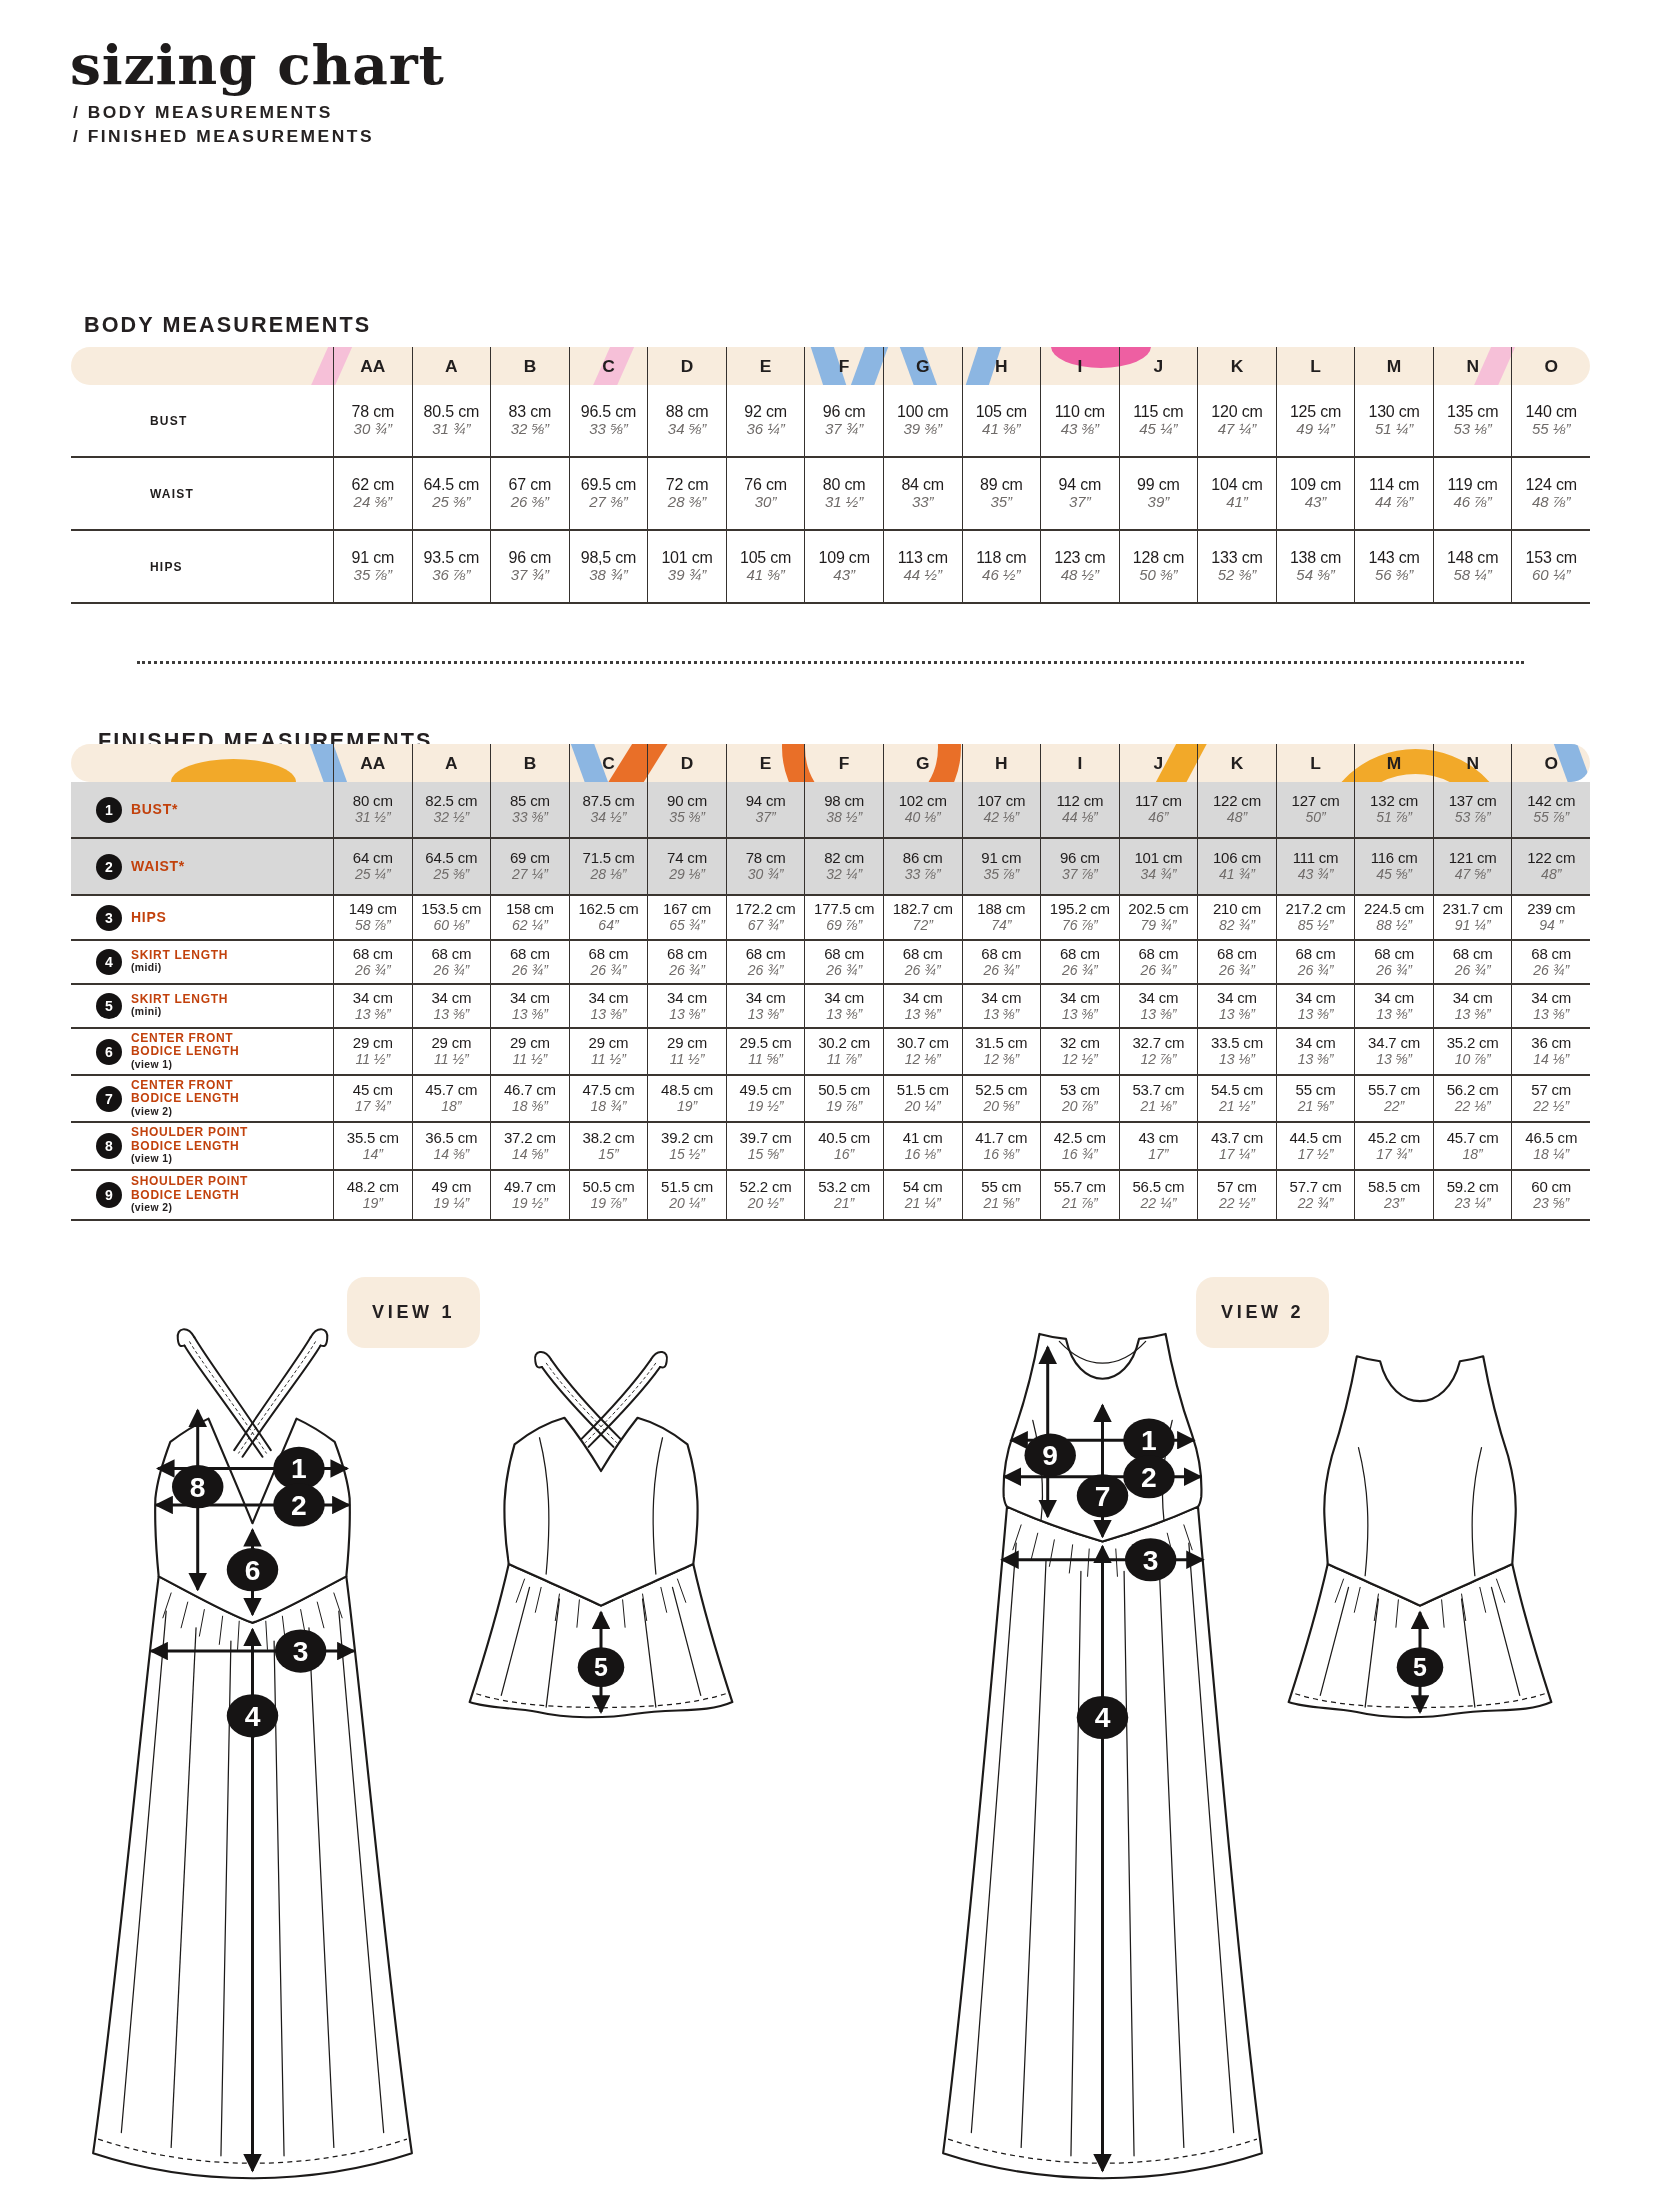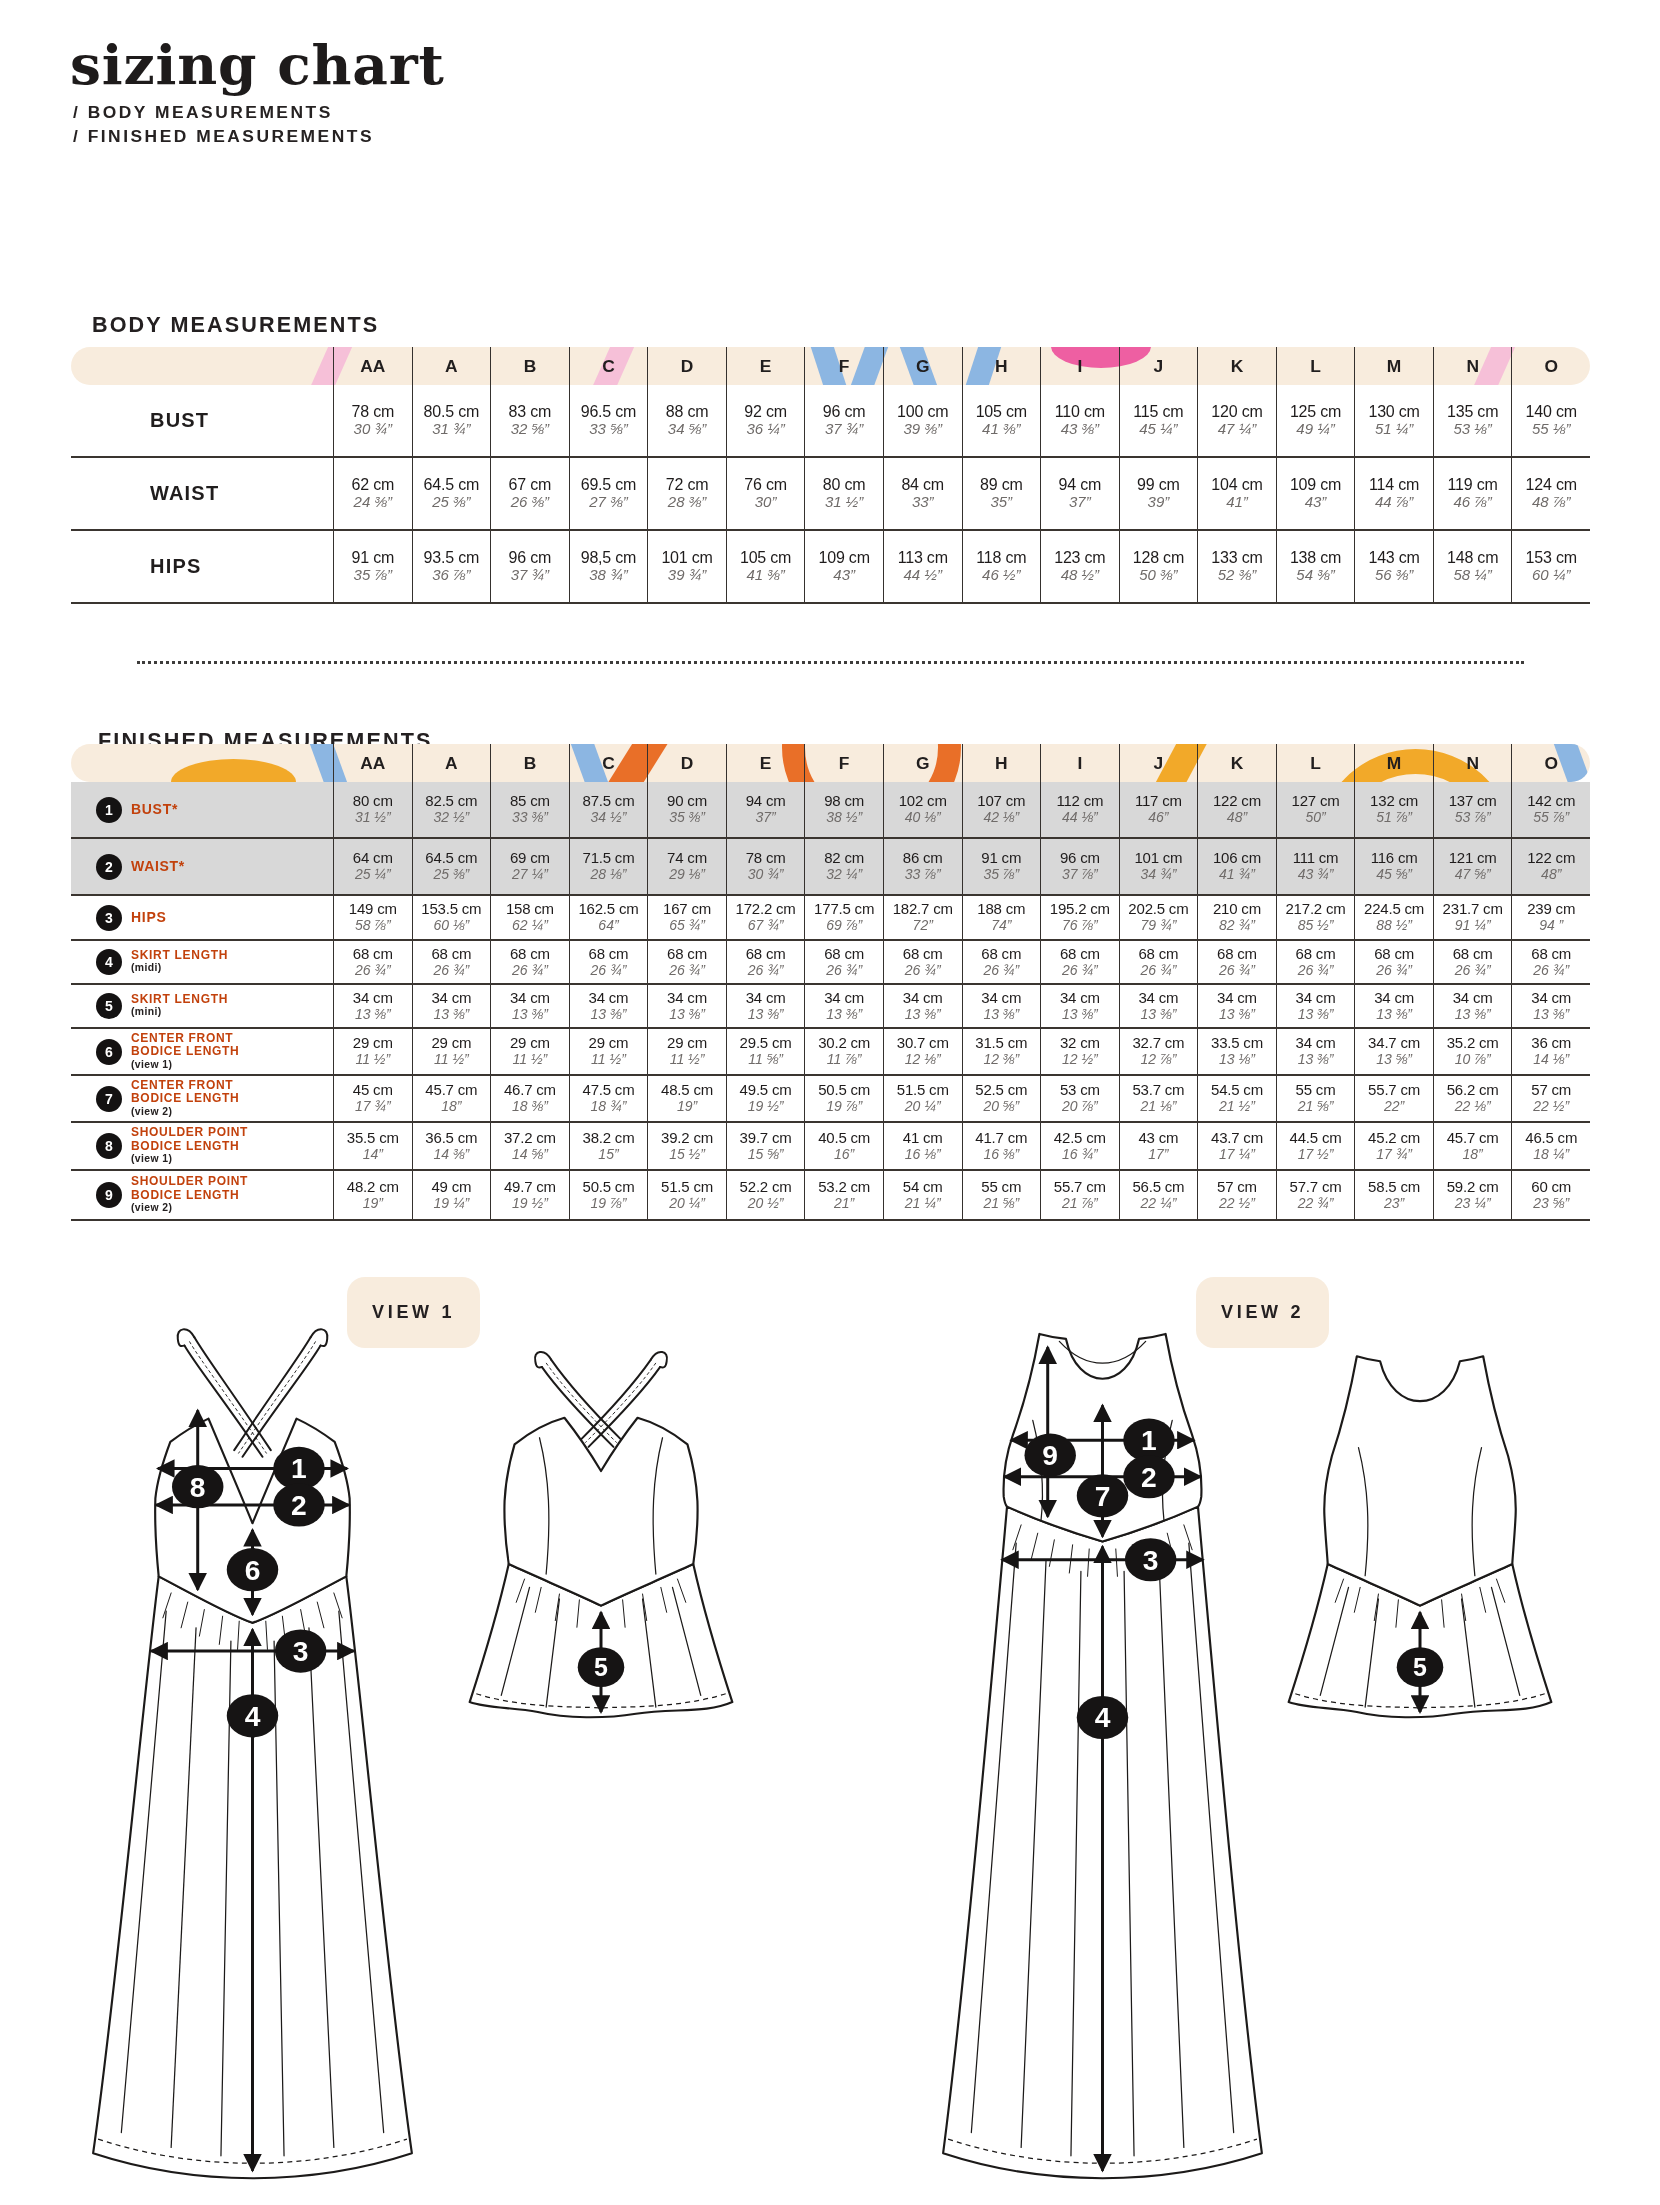--- a/index.html
+++ b/index.html
@@ -5,21 +5,21 @@
   html,body{margin:0;padding:0;}
   body{background:#ffffff;font-family:"Liberation Sans",sans-serif;}
   #page{position:relative;width:1661px;height:2205px;background:#fff;overflow:hidden;color:#201d1d;}
   .abs{position:absolute;}
 
   
   #title{left:70px;top:32px;font-family:"DejaVu Serif",serif;font-weight:700;font-size:55px;letter-spacing:0.8px;color:#1e1b1b;text-align:right;}
   #subtitle{left:73px;top:100px;font-weight:700;font-size:17.4px;letter-spacing:2.5px;line-height:24px;color:#262222;}
 
   .section-heading{font-weight:700;font-size:21.6px;letter-spacing:2.1px;color:#242021;}
-  #body-heading{left:92px;top:312px;}
+  #body-heading{left:84px;top:312px;}
   #finished-heading{left:98px;top:728px;}
 
   
   .mtable{position:absolute;left:71px;width:1519px;}
   #body-table{top:347px;}
   #finished-table{top:744px;}
   .band{position:relative;height:38px;border-radius:20px;background:var(--cream);overflow:hidden;display:grid;grid-template-columns:262px repeat(16,1fr);}
   .szspacer{position:relative;z-index:2;}
   .szletter{position:relative;z-index:2;display:flex;align-items:center;justify-content:center;font-weight:700;font-size:17.4px;color:#211e1e;border-left:1.7px solid #35312e;}
   .shape{position:absolute;z-index:1;}
@@ -33,21 +33,21 @@
 
   .trow{display:grid;grid-template-columns:262px repeat(16,1fr);border-bottom:2.1px solid #3a3530;}
   .trow.shaded{background:var(--grayrow);}
   .lbl-cell{display:flex;align-items:center;}
   .dcell{border-left:1.7px solid #35312e;display:flex;flex-direction:column;align-items:center;justify-content:center;line-height:1.12;padding:1.7px 0.8px;}
   .cm{font-size:16px;color:#1f1c1c;letter-spacing:-0.2px;white-space:nowrap;}
   .in{font-size:15px;font-style:italic;color:#6f6b69;white-space:nowrap;}
   #finished-table .cm{font-size:15px;}
   #finished-table .in{font-size:14px;}
 
-  #body-table .lbl-cell{padding-left:79px;font-weight:700;font-size:20px;letter-spacing:1.2px;}
+  #body-table .lbl-cell{padding-left:79px;font-weight:700;font-size:12px;letter-spacing:1.2px;}
   #finished-table .lbl-cell{padding-left:25px;}
   .numbadge{width:26px;height:26px;border-radius:50%;background:#141212;color:#fff;font-weight:700;font-size:14px;display:flex;align-items:center;justify-content:center;margin-right:9px;flex:none;}
   .lbl-text{display:flex;flex-direction:column;}
   .lbl-main{font-weight:700;font-size:12px;letter-spacing:0.7px;line-height:13.3px;color:#c2410c;}
   .lbl-sub{font-weight:700;font-size:10.4px;letter-spacing:0.4px;line-height:12.5px;color:#242020;}
   #finished-table .trow.r0 .lbl-main, #finished-table .trow.r1 .lbl-main, #finished-table .trow.r2 .lbl-main{font-size:14px;}
 
   #dotted-divider{left:137px;top:661px;width:1387px;height:0;border-top:3.7px dotted #3d3c3b;}
 
   #footnotes{left:71px;top:1211px;font-size:16px;letter-spacing:1.8px;line-height:26.6px;color:#262323;}

